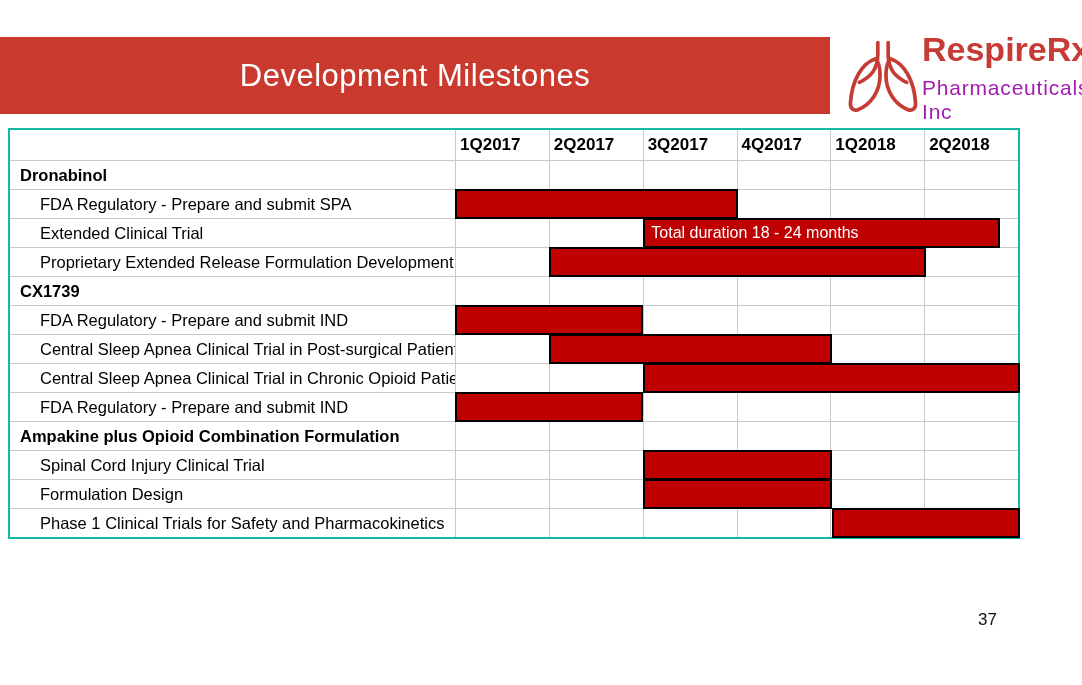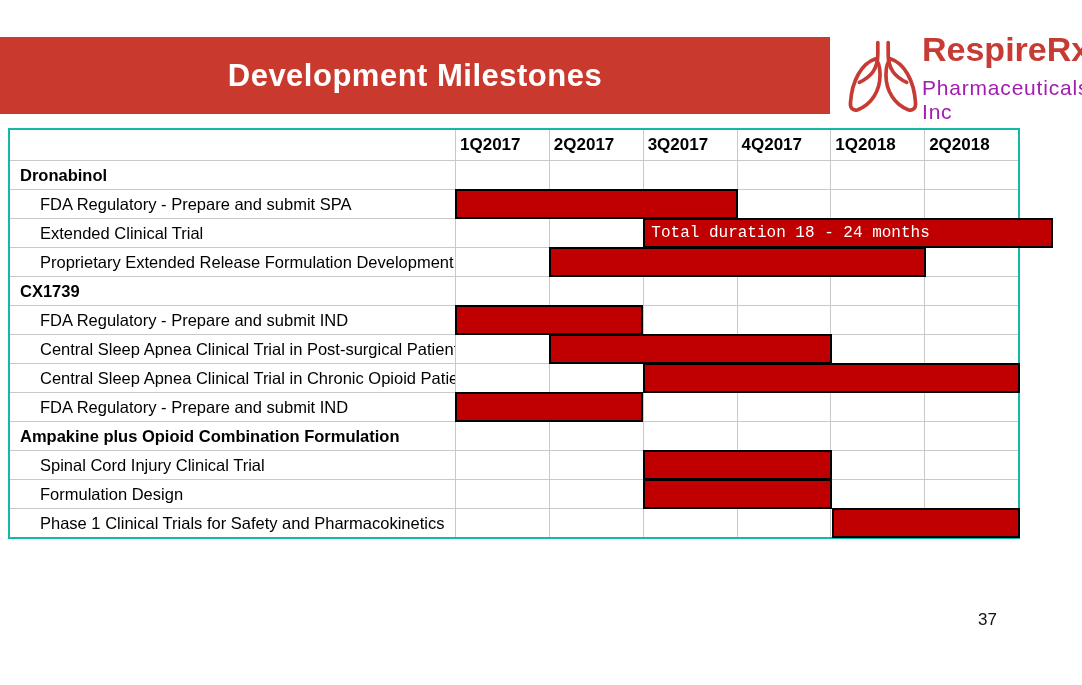--- a/index.html
+++ b/index.html
@@ -7,21 +7,21 @@
     width:1082px; height:685px; position:relative; overflow:hidden;
     background:#ffffff; font-family:"Liberation Sans", sans-serif; color:#000;
   }
 
   
   .banner {
     position:absolute; left:0; top:37px; width:830px; height:77px;
     background:#C9392E; display:flex; align-items:center; justify-content:center;
   }
   .banner .title {
-    color:#ffffff; font-size:31px; font-weight:bold; letter-spacing:0.5px; margin:4px;
+    color:#ffffff; font-size:31px; font-weight:normal; letter-spacing:0.5px; margin:4px;
   }
 
   
   .logo {
     position:absolute; left:846px; top:38px; width:248px; height:80px;
     display:flex; align-items:center;
   }
   .logo svg { width:74px; height:78px; flex:0 0 auto; }
   .logo-text { display:flex; flex-direction:column; margin-left:2px; }
   .logo-name { font-size:34px; font-weight:bold; color:#C63C35; line-height:1.05; }
@@ -111,21 +111,21 @@
       <div class="bar" style="left: 445px; width: 282.5px;"></div>
     </div>
     <div class="g-row task">
       <div class="label-cell">Extended Clinical Trial</div>
       <div class="qcell"></div>
       <div class="qcell"></div>
       <div class="qcell"></div>
       <div class="qcell"></div>
       <div class="qcell"></div>
       <div class="qcell"></div>
-      <div class="bar" style="left: 633.333px; width: 410px; font-family: Liberation Mono, monospace;">
+      <div class="bar" style="left: 633.333px; width: 357px;">
         <span>Total duration 18 - 24 months</span>
       </div>
     </div>
     <div class="g-row task">
       <div class="label-cell">Proprietary Extended Release Formulation Development</div>
       <div class="qcell"></div>
       <div class="qcell"></div>
       <div class="qcell"></div>
       <div class="qcell"></div>
       <div class="qcell"></div>

